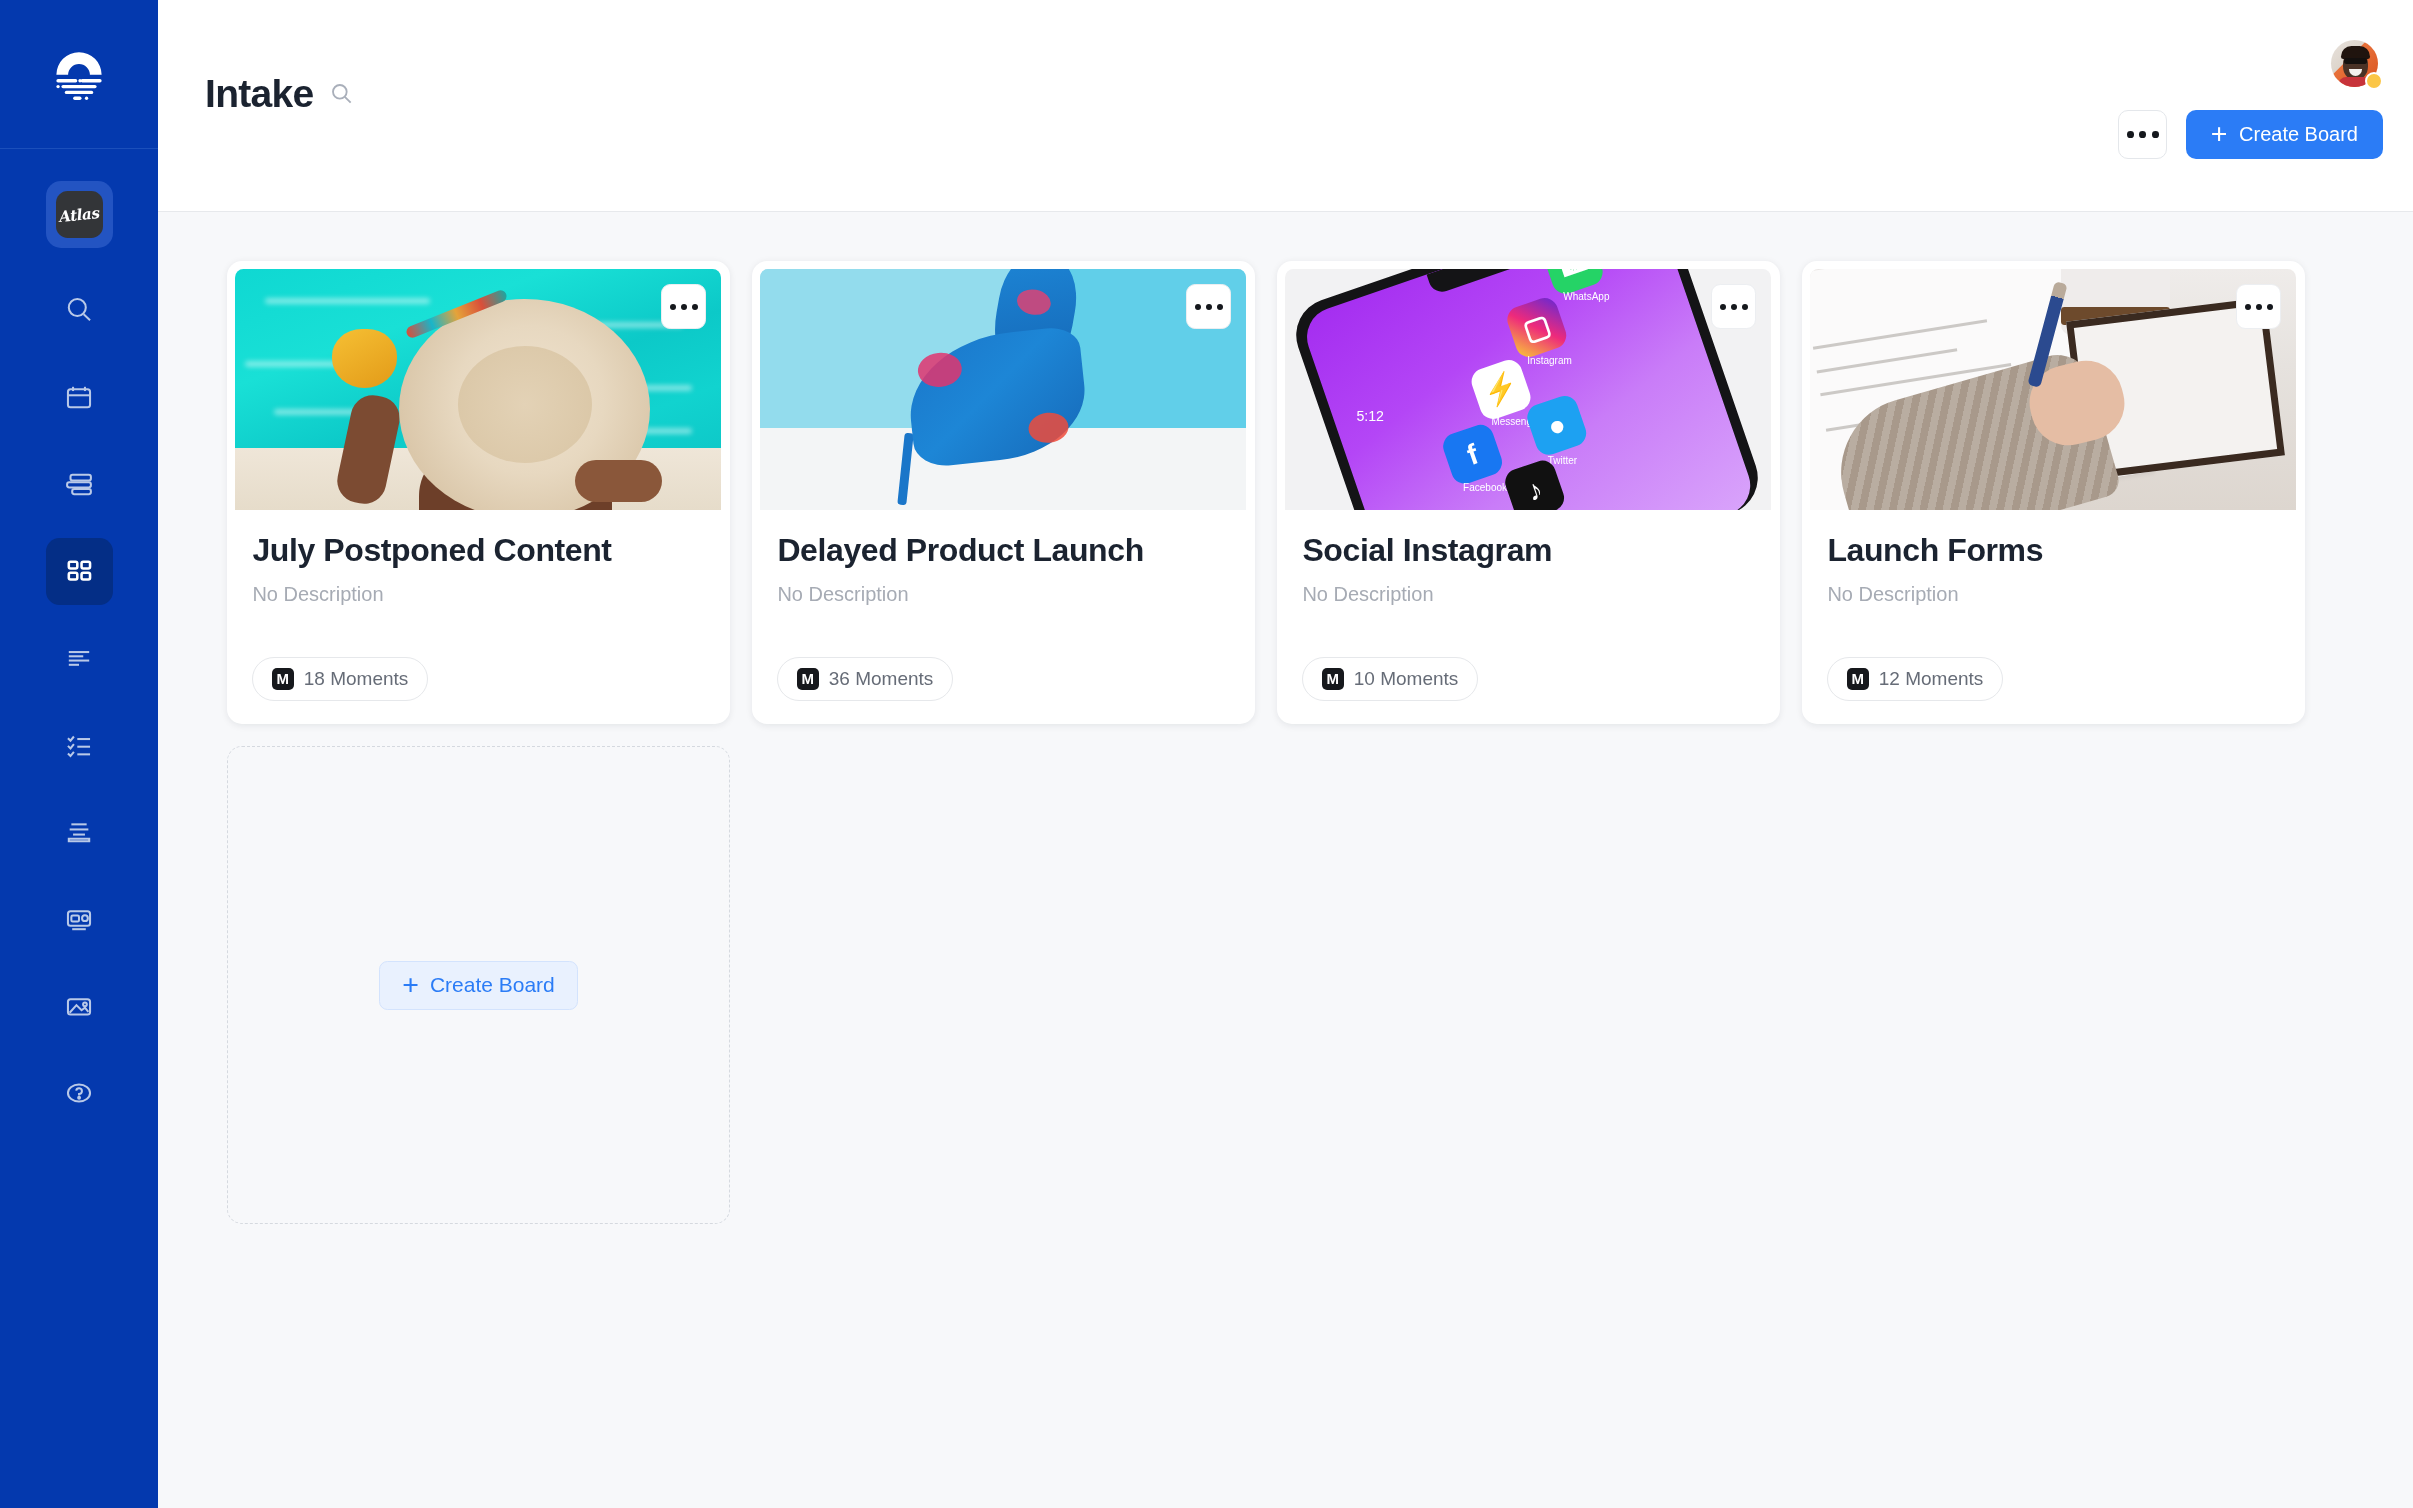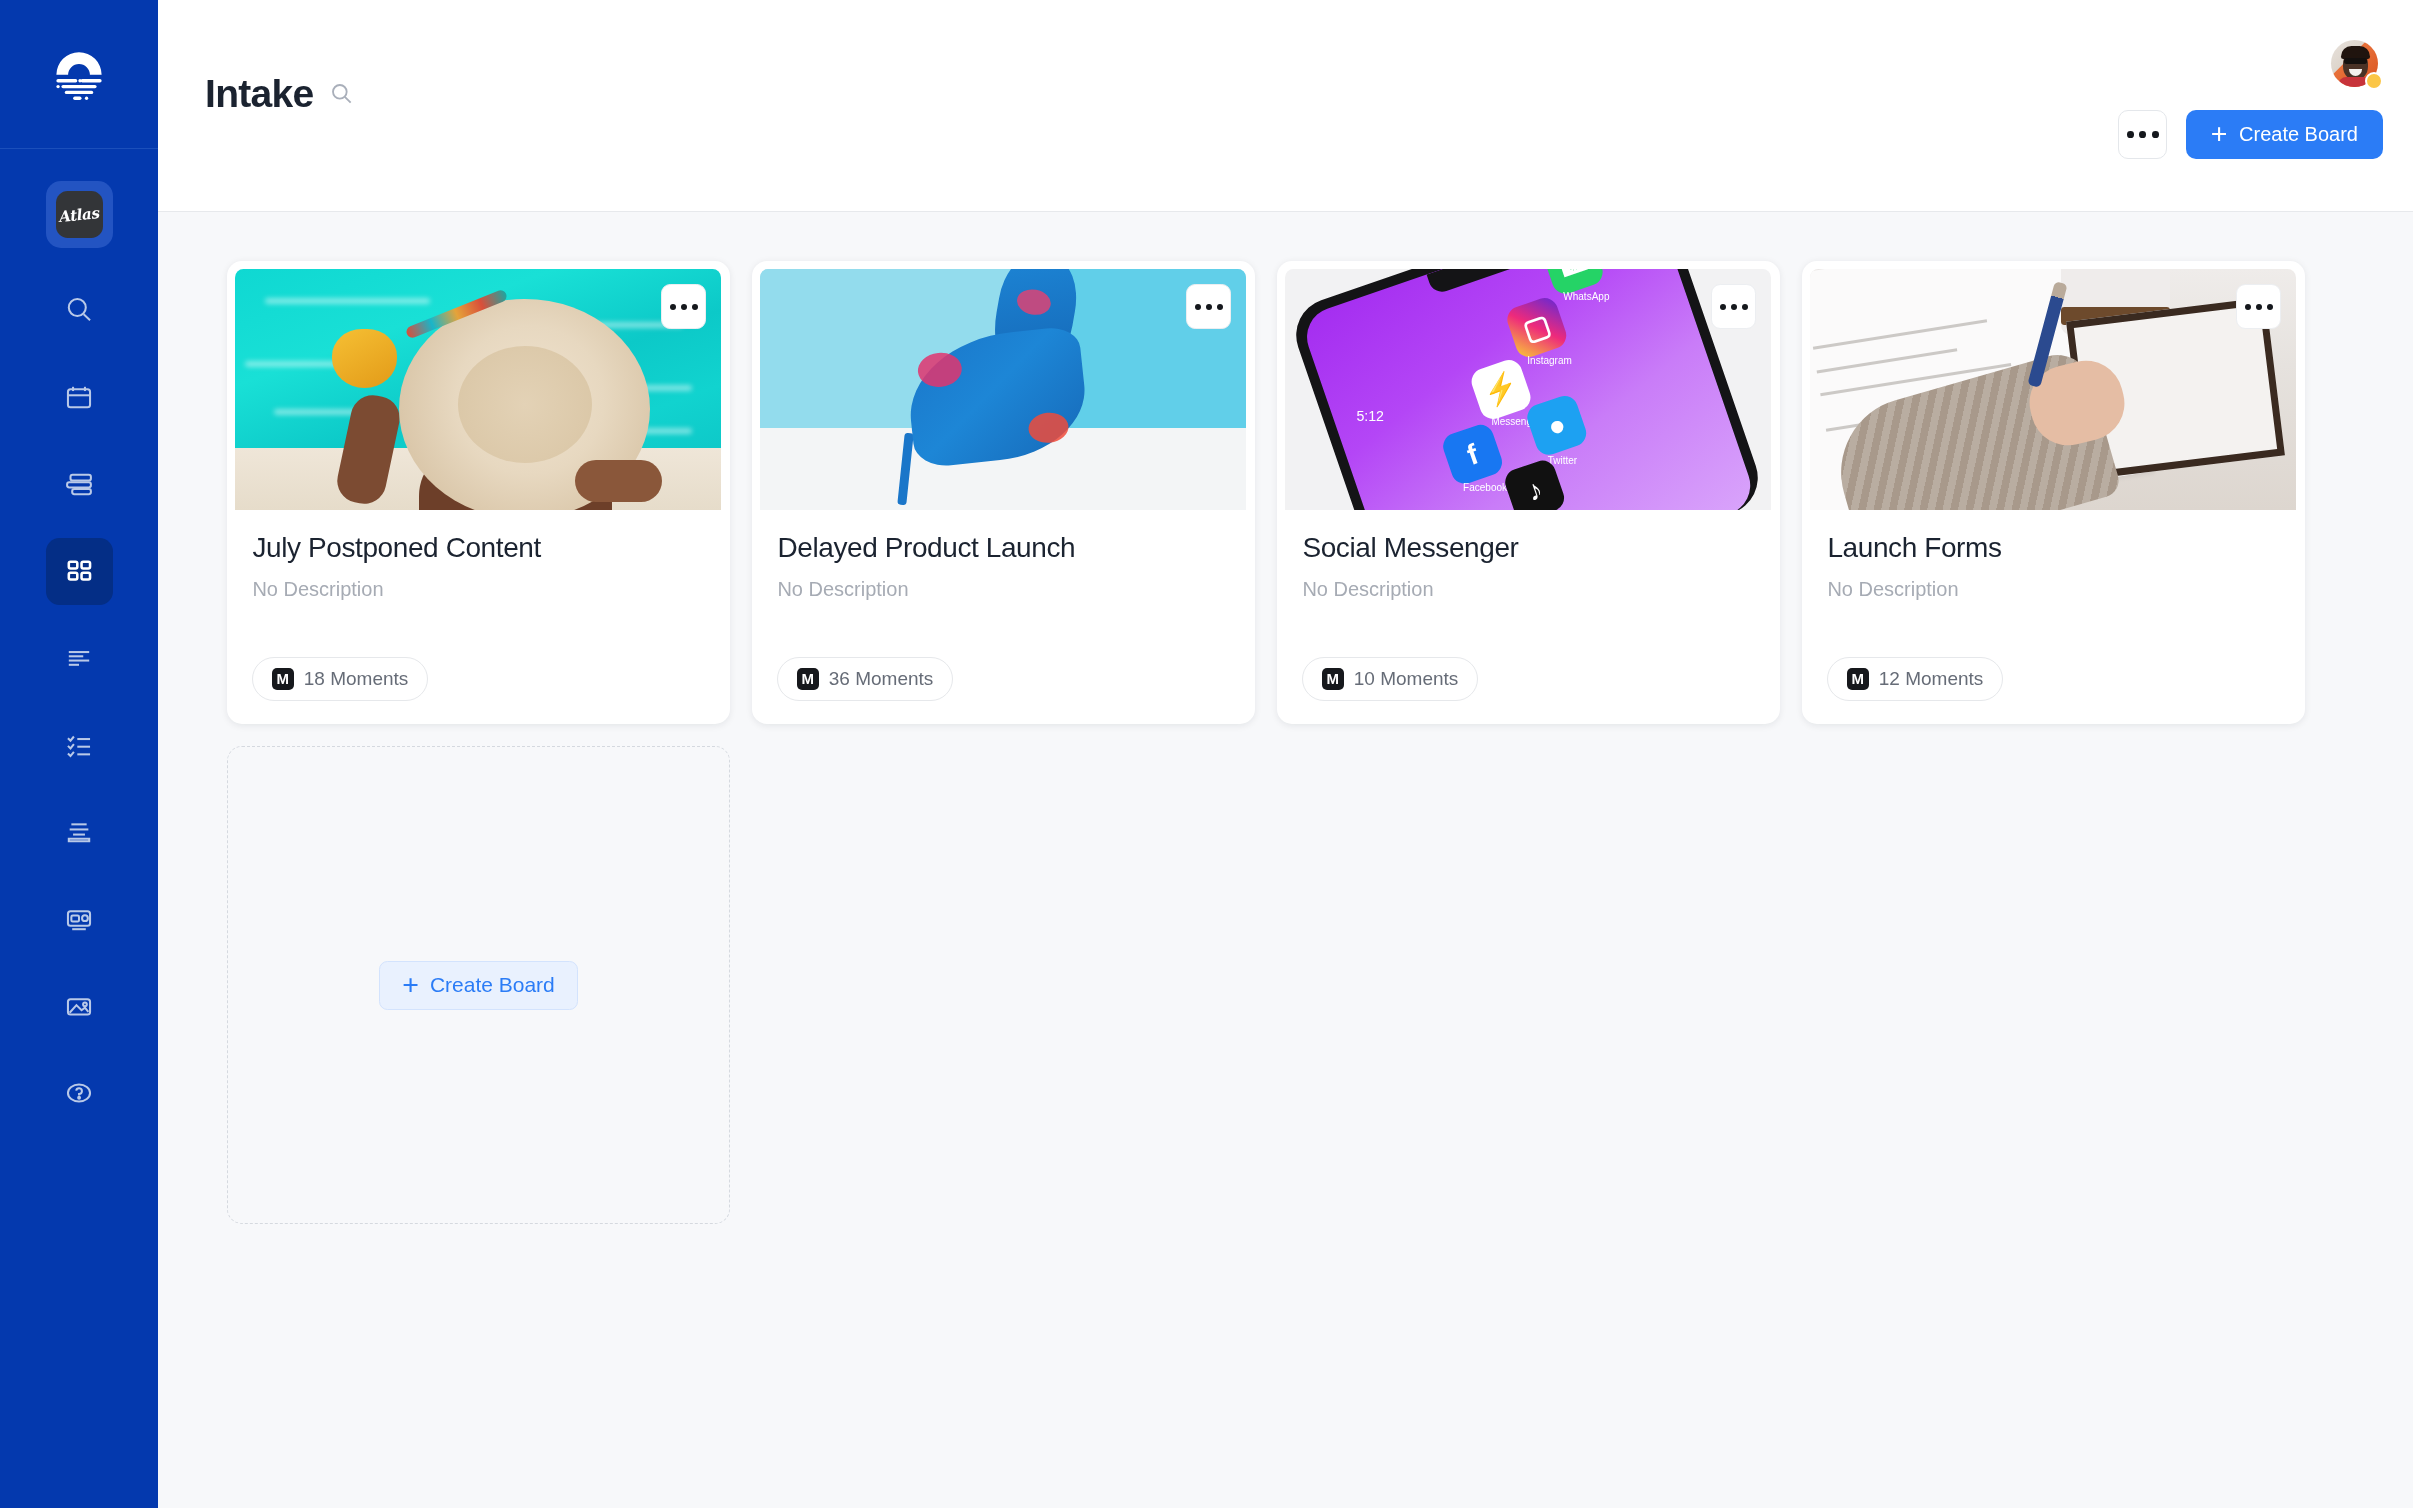--- a/index.html
+++ b/index.html
@@ -138,21 +138,21 @@
   .card-kebab {
     position:absolute; right:15px; top:15px;
     width:45px; height:45px; border-radius:9.2px;
     background:#ffffff; border:0.8px solid #eceef1;
     display:flex; align-items:center; justify-content:center; gap:5px;
     z-index:3;
   }
   .card-kebab i { width:5.9px; height:5.9px; border-radius:50%; background:#15181d; display:block; }
   .card-body { padding:22px 17px 0 17px; flex:1; display:flex; flex-direction:column; }
   .card-title {
-    font-size:28px; font-weight:normal; color:#1B2330;
+    font-size:32px; font-weight:bold; color:#1B2330;
     letter-spacing:-0.4px; line-height:1.15;
   }
   .card-desc { font-size:20px; color:#A6ABB4; margin-top:13.4px; }
   .card-foot { margin-top:auto; padding-bottom:23.5px; }
   .moment-pill {
     display:inline-flex; align-items:center; gap:10px;
     height:44px; padding:0 18.4px;
     border:0.8px solid #E6E8EB; border-radius:22px;
     background:#ffffff;
   }
@@ -513,21 +513,21 @@
                 </div>
               </div>
             </div>
             <div class="card-kebab">
               <i></i>
               <i></i>
               <i></i>
             </div>
           </div>
           <div class="card-body">
-            <h3 class="card-title">Social Messenger</h3>
+            <h3 class="card-title">Social Instagram</h3>
             <p class="card-desc">No Description</p>
             <div class="card-foot">
               <div class="moment-pill">
                 <span class="m-badge">M</span>
                 <span class="moment-text">10 Moments</span>
               </div>
             </div>
           </div>
         </article>
 

